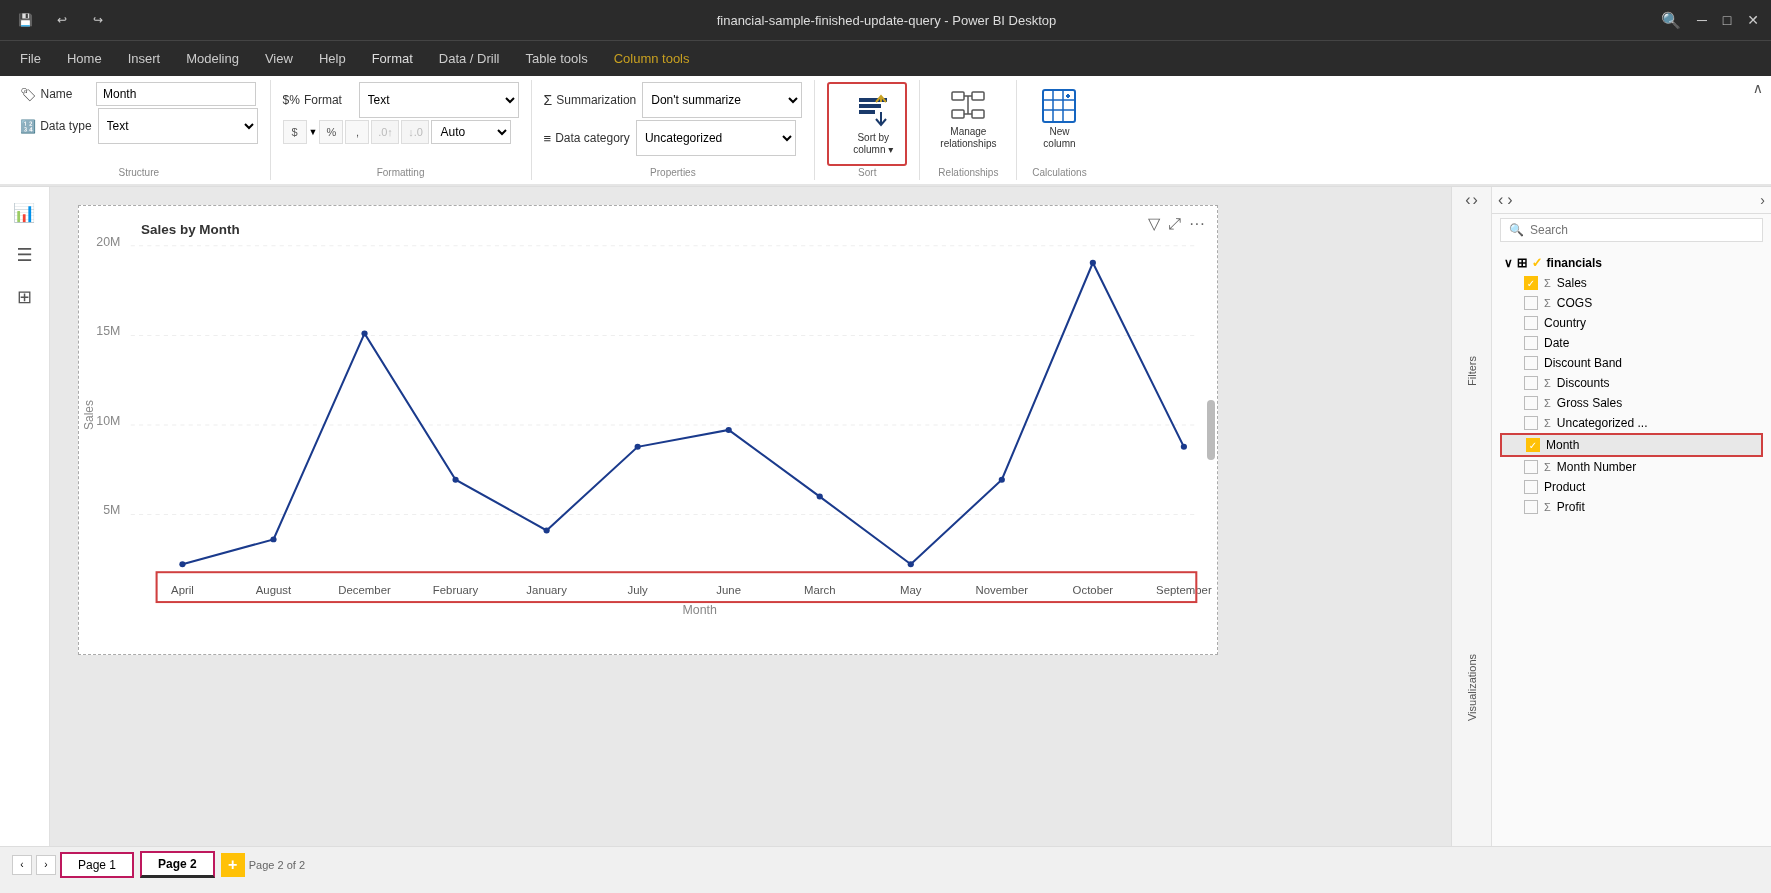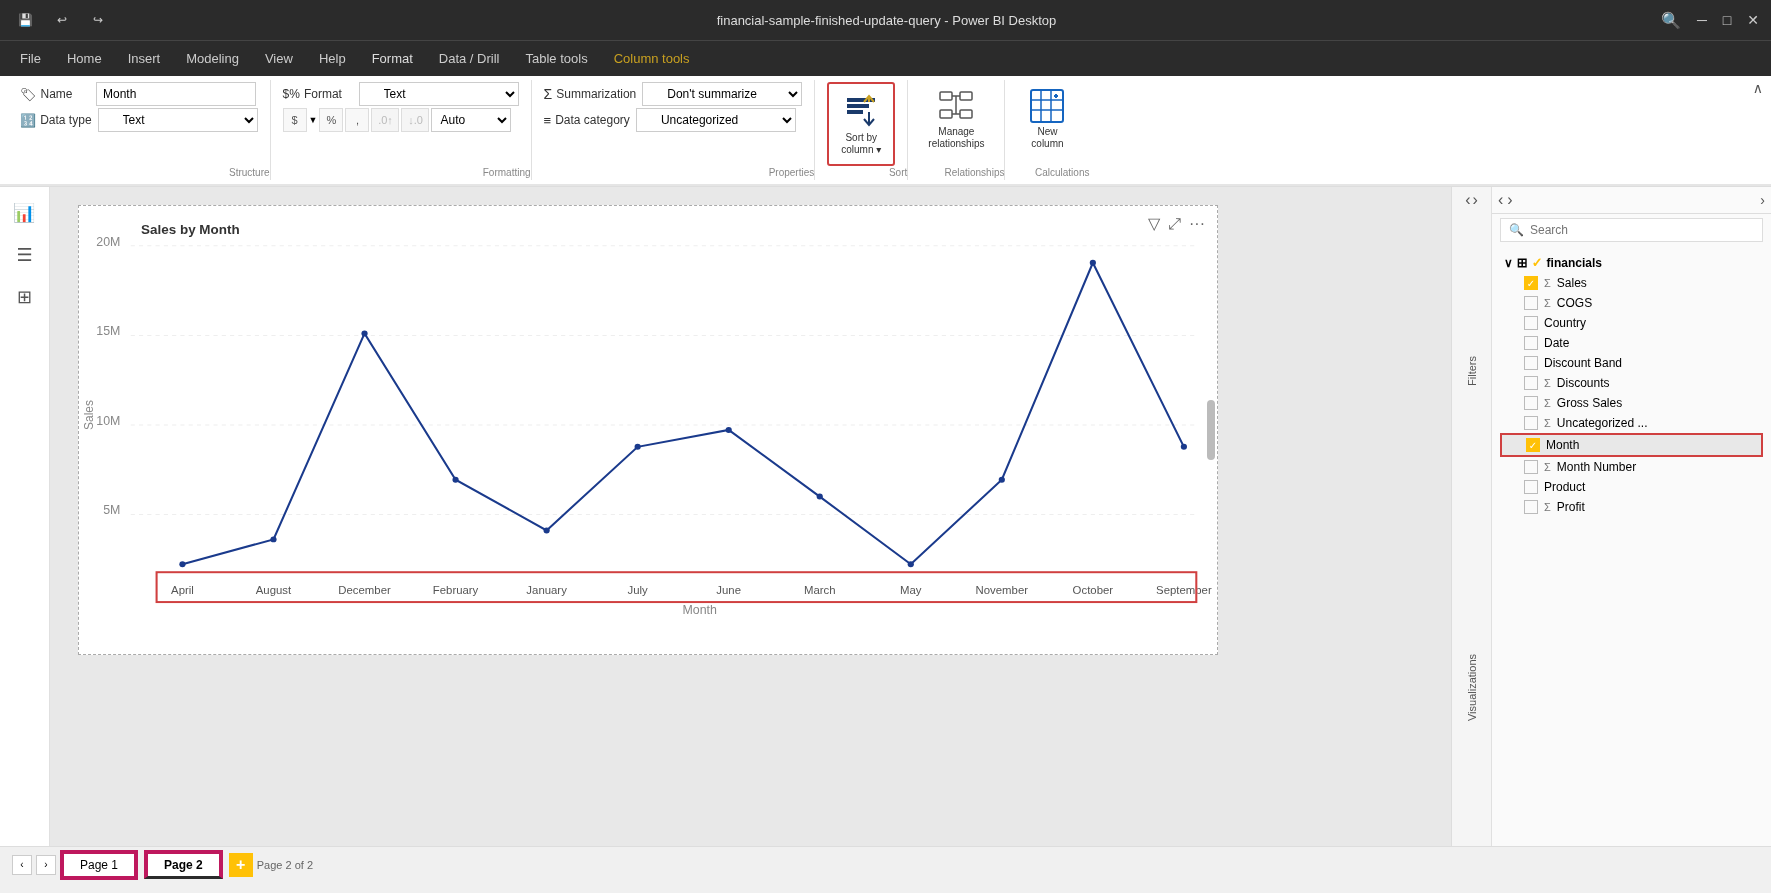--- a/index.html
+++ b/index.html
@@ -65,37 +65,37 @@
       border-right: 1px solid #e0e0e0;
       position: relative;
     }
     .ribbon-group:last-child { border-right: none; }
     .ribbon-group-label {
       font-size: 10px;
       color: #888;
       position: absolute;
       bottom: 2px;
       left: 0; right: 0;
-      text-align: right;
+      text-align: center;
     }
     .ribbon-row { display: flex; align-items: center; gap: 6px; margin-bottom: 2px; }
     .ribbon-label { font-size: 12px; color: #333; min-width: 70px; }
     .ribbon-input {
       border: 1px solid #ccc;
       padding: 2px 6px;
       font-size: 12px;
       width: 160px;
       height: 24px;
       outline: none;
     }
     .ribbon-select {
       border: 1px solid #ccc;
-      padding: 2px 20px;
+      padding: 2px 4px;
       font-size: 12px;
-      height: 24px;
+      height: 36px;
       background: #fff;
       min-width: 160px;
       outline: none;
     }
     .ribbon-select-sm {
       border: 1px solid #ccc;
       padding: 2px 4px;
       font-size: 12px;
       height: 24px;
       background: #fff;
@@ -260,21 +260,21 @@
     }
     .page-nav-btn {
       width: 20px; height: 20px;
       border: 1px solid #ccc;
       background: white;
       display: flex; align-items: center; justify-content: center;
       cursor: pointer; font-size: 10px;
     }
     .page-tab {
       padding: 4px 16px;
-      border: 4px solid #be185d;
+      border: 2px solid #be185d;
       background: white;
       cursor: pointer;
       font-size: 12px;
       margin-right: 2px;
     }
     .page-tab.active {
       background: white;
       border-bottom: 3px solid #2b2b2b;
       font-weight: 600;
     }
@@ -409,21 +409,21 @@
           <option>Uncategorized</option>
           <option>Address</option>
           <option>City</option>
         </select>
       </div>
       <div class="ribbon-group-label">Properties</div>
     </div>
 
     <div class="ribbon-group" style="min-width:80px;">
       <div style="border: 2px solid #d04040; border-radius:3px; padding:4px; display:flex; flex-direction:column; align-items:center;">
-        <div class="ribbon-icon-btn" style="min-width:50px;">
+        <div class="ribbon-icon-btn" style="min-width:50px;margin-left:12px;">
           <div class="icon-area">
             <svg width="36" height="36" viewBox="0 0 36 36">
               <rect x="4" y="4" width="28" height="4" fill="#1a3a6b"></rect>
               <rect x="4" y="10" width="22" height="4" fill="#1a3a6b"></rect>
               <rect x="4" y="16" width="16" height="4" fill="#1a3a6b"></rect>
               <path d="M26 18 L26 30 M21 25 L26 31 L31 25" stroke="#1a3a6b" stroke-width="2" fill="none"></path>
               <path d="M26 8 L26 4 M21 8 L26 2 L31 8" stroke="#c8a020" stroke-width="2" fill="none"></path>
             </svg>
           </div>
           <div class="btn-label">Sort by<br>column ▾</div>

